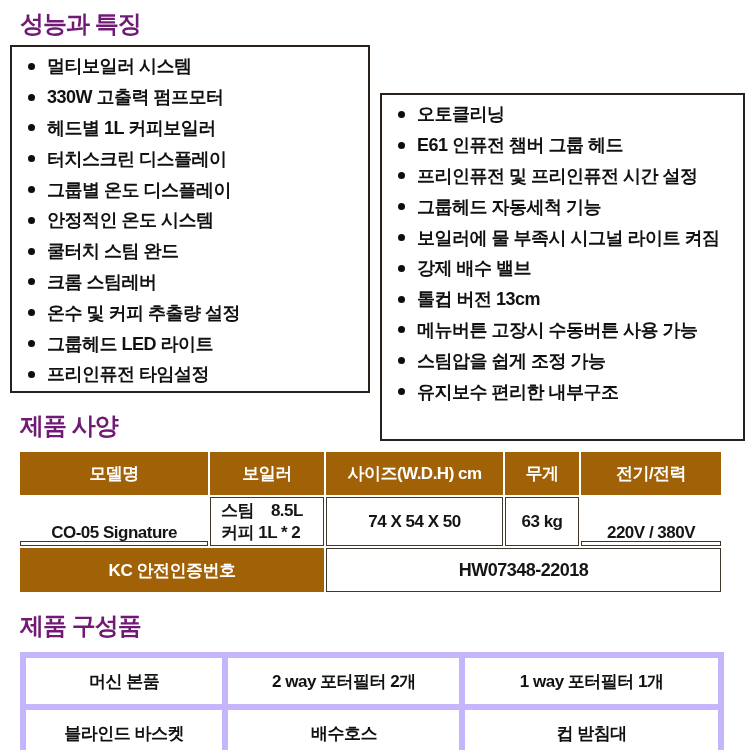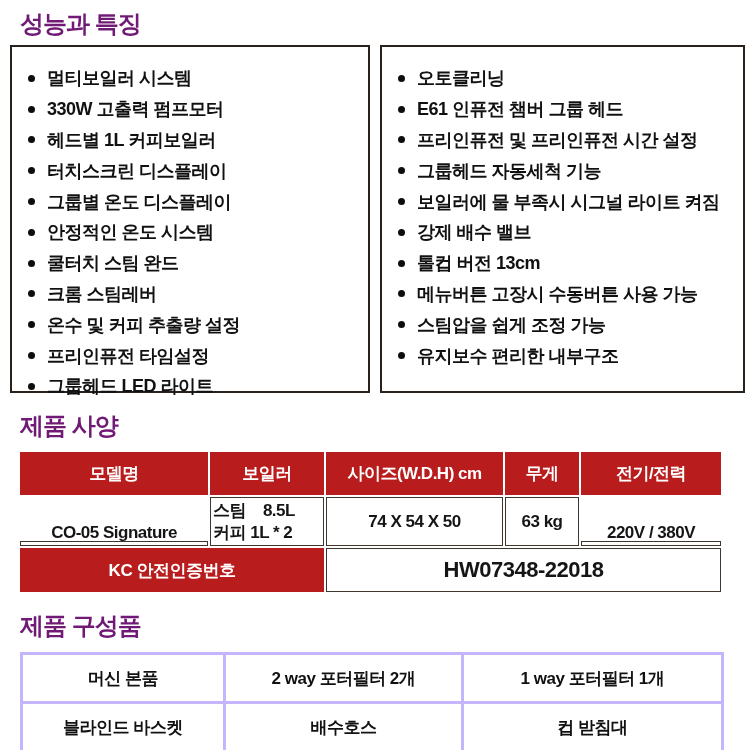--- a/index.html
+++ b/index.html
@@ -20,22 +20,22 @@
   #features-title  { top: 8px; }
   #specs-title     { top: 410px; }
   #components-title{ top: 610px; }
 
   .feature-box {
     position: absolute; top: 45px; height: 348px;
     border: 2px solid #29211b; box-sizing: border-box;
     background: #fff;
   }
   #feature-box-left  { left: 10px;  width: 360px; }
-  #feature-box-right { left: 380px; width: 365px; }
-  ul.features { list-style: none; margin: 0; padding: 16px 0 0 16px; }
+  #feature-box-right { left: 380px; width: 365px; margin-top: 48px; }
+  ul.features { list-style: none; margin: 0; padding: 4px 0 0 16px; }
   ul.features li {
     display: flex; align-items: center;
     height: 30.8px; font-size: 18px; font-weight: 700;
     letter-spacing: -0.5px; white-space: nowrap;
   }
   .bullet {
     width: 7px; height: 7px; border-radius: 50%;
     background: #0d0d0d; margin-right: 12px; flex: 0 0 auto;
   }
 
@@ -44,36 +44,36 @@
     display: grid;
     grid-template-columns: 188px 114px 177px 74px 140px;
     grid-template-rows: 43px 49px 44px;
     gap: 2px;
   }
   .cell {
     display: flex; align-items: center; justify-content: center;
     text-align: center; box-sizing: border-box;
     font-weight: 700; font-size: 17px; letter-spacing: -0.5px;
   }
-  .cell.dark  { background: #b91c1c; color: #ffffff; }
+  .cell.dark  { background: #a16207; color: #ffffff; }
   .cell.light { background: #ffffff; border: 1px solid #3f362e; color: #151515; }
   .pre-line { white-space: pre-line; line-height: 1.25; margin-top: 44px; }
   .boiler-cell {
     justify-content: flex-start; text-align: left;
-    padding-left: 2px; white-space: pre; line-height: 1.25;
+    padding-left: 10px; white-space: pre; line-height: 1.25;
   }
   .cert-label { grid-column: 1 / 3; }
-  .cert-value { grid-column: 3 / 6; font-size: 22px; }
+  .cert-value { grid-column: 3 / 6; font-size: 18px; }
 
   .comp-table {
     position: absolute; left: 20px; top: 652px;
     width: 704px; border-collapse: collapse; table-layout: fixed;
   }
   .comp-table td {
-    border: 3px solid #c4b5fd; height: 30px;
+    border: 6px solid #c4b5fd; height: 30px;
     text-align: center; vertical-align: middle;
     font-weight: 700; font-size: 17px; letter-spacing: -0.5px;
     padding: 8px;
   }
   .comp-col-1 { width: 28.6%; }
   .comp-col-2 { width: 34.0%; }
   .comp-col-3 { width: 37.4%; }
 </style>
 </head>
 <body>
@@ -113,25 +113,25 @@
     <li>
         <span class="bullet"></span>
         <span>크롬 스팀레버</span>
       </li>
     <li>
         <span class="bullet"></span>
         <span>온수 및 커피 추출량 설정</span>
       </li>
     <li>
         <span class="bullet"></span>
+        <span>그룹헤드 LED 라이트</span>
+      </li>
+    <li>
+        <span class="bullet"></span>
         <span>프리인퓨전 타임설정</span>
-      </li>
-    <li>
-        <span class="bullet"></span>
-        <span>그룹헤드 LED 라이트</span>
       </li>
   </ul>
 </div>
 
 <div class="feature-box" id="feature-box-right">
   <ul class="features">
     <li>
         <span class="bullet"></span>
         <span>오토클리닝</span>
       </li>

